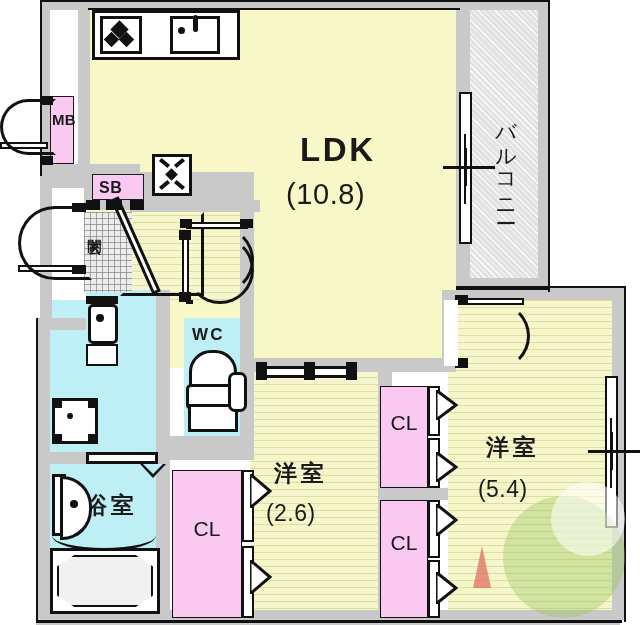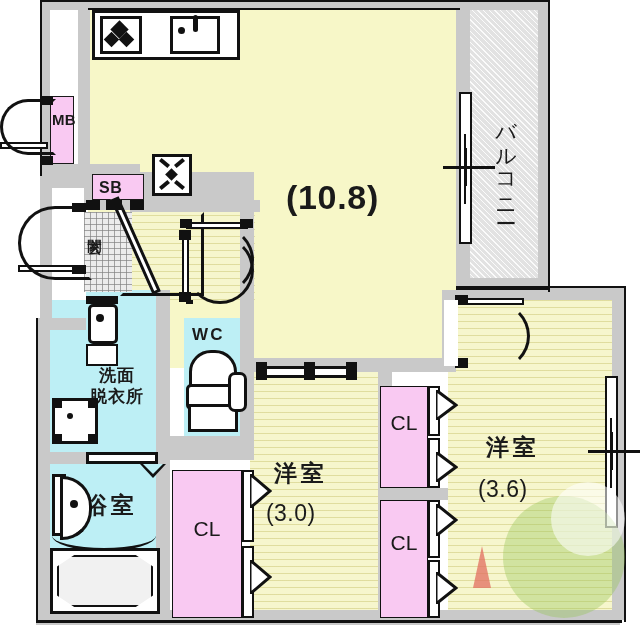--- a/index.html
+++ b/index.html
@@ -63,21 +63,21 @@
 
   
   .lbl{
     position:absolute;
     color:#1a1a1a;
     white-space:nowrap;
     line-height:1;
     letter-spacing:.02em;
   }
   .lbl-ldk{font-size:33px;font-weight:600;letter-spacing:.08em;}
-  .lbl-area{font-size:34px;font-weight:700;letter-spacing:.02em;}
+  .lbl-area{font-size:29px;font-weight:400;letter-spacing:.02em;}
   .lbl-room{font-size:23px;font-weight:600;letter-spacing:.16em;}
   .lbl-room-area{font-size:23px;font-weight:500;}
   .lbl-wc{font-size:17px;font-weight:600;letter-spacing:.13em;}
   .lbl-cl{font-size:21px;font-weight:500;letter-spacing:0;line-height:1.02;text-align:center;}
   .lbl-mb{font-size:15px;font-weight:600;line-height:1.04;text-align:center;}
   .lbl-sb{font-size:16px;font-weight:600;letter-spacing:.04em;}
   .lbl-vert{font-size:21px;font-weight:500;writing-mode:vertical-rl;text-orientation:upright;letter-spacing:.10em;}
   .lbl-genkan{font-size:14px;font-weight:600;writing-mode:vertical-rl;text-orientation:upright;letter-spacing:.02em;}
   .lbl-wash{font-size:17px;font-weight:600;text-align:center;line-height:1.22;letter-spacing:.06em;}
 
@@ -264,24 +264,20 @@
 
   <div class="lbl lbl-wc" style="left:192px;top:326px;">WC</div>
 
   <div style="position:absolute;left:189px;top:350px;width:42px;height:52px;border:3px solid #111;border-radius:22px 22px 16px 16px;background:#fff;"></div>
   <div style="position:absolute;left:186px;top:384px;width:48px;height:20px;border:3px solid #111;border-radius:5px;background:#fff;"></div>
   <div style="position:absolute;left:188px;top:404px;width:44px;height:22px;border:3px solid #111;background:#fff;"></div>
   <div style="position:absolute;left:228px;top:372px;width:13px;height:34px;border:3px solid #111;border-radius:7px;background:#fff;"></div>
 
   <div class="leaf" style="left:186px;top:300px;width:7px;height:0px;"></div>
 
-  <div class="lbl lbl-wash" style="left:78px;top:366px;width:78px;">
-    <span>洗面</span><br>
-    <span>脱衣所</span>
-  </div>
 
   <div class="fx" style="left:88px;top:304px;width:30px;height:40px;border-radius:5px;"></div>
   <div class="fx2" style="left:86px;top:344px;width:32px;height:22px;"></div>
   <div class="ln" style="left:86px;top:296px;width:32px;height:8px;"></div>
   <div style="position:absolute;left:96px;top:314px;width:8px;height:8px;border-radius:50%;background:#111;"></div>
 
   <div class="fx" style="left:52px;top:398px;width:46px;height:46px;">
     <div style="position:absolute;left:-1px;top:-1px;width:8px;height:8px;background:#111;"></div>
     <div style="position:absolute;right:-1px;top:-1px;width:8px;height:8px;background:#111;"></div>
     <div style="position:absolute;left:-1px;bottom:-1px;width:8px;height:8px;background:#111;"></div>
@@ -314,21 +310,21 @@
   <div class="win" style="left:242px;top:470px;width:12px;height:72px;"></div>
   <div class="win" style="left:242px;top:546px;width:12px;height:72px;"></div>
   <svg class="chev" style="left:250px;top:474px;width:22px;height:34px;" viewBox="0 0 22 34">
     <polygon points="0,0 20,17 0,34" fill="#fff" stroke="#111" stroke-width="3"></polygon>
   </svg>
   <svg class="chev" style="left:250px;top:560px;width:22px;height:34px;" viewBox="0 0 22 34">
     <polygon points="0,0 20,17 0,34" fill="#fff" stroke="#111" stroke-width="3"></polygon>
   </svg>
 
   <div class="lbl lbl-room" style="left:274px;top:462px;">洋室</div>
-  <div class="lbl lbl-room-area" style="left:266px;top:502px;">(3.0)</div>
+  <div class="lbl lbl-room-area" style="left:266px;top:502px;">(2.6)</div>
 
   <div class="slide" style="left:258px;top:366px;width:98px;height:12px;"></div>
   <div class="ln" style="left:256px;top:362px;width:11px;height:18px;"></div>
   <div class="ln" style="left:304px;top:362px;width:11px;height:18px;"></div>
   <div class="ln" style="left:346px;top:362px;width:11px;height:18px;"></div>
 
   <div class="r-closet2 abs" style="left:380px;top:386px;width:48px;height:102px;border:1px solid #111;"></div>
   <div class="lbl lbl-cl" style="left:386px;top:412px;width:36px;">
     <span>CL</span>
   </div>
@@ -349,40 +345,41 @@
     <polygon points="0,0 20,15 0,30" fill="#fff" stroke="#111" stroke-width="3"></polygon>
   </svg>
   <svg class="chev" style="left:436px;top:504px;width:22px;height:32px;" viewBox="0 0 22 32">
     <polygon points="0,0 20,16 0,32" fill="#fff" stroke="#111" stroke-width="3"></polygon>
   </svg>
   <svg class="chev" style="left:436px;top:572px;width:22px;height:32px;" viewBox="0 0 22 32">
     <polygon points="0,0 20,16 0,32" fill="#fff" stroke="#111" stroke-width="3"></polygon>
   </svg>
 
   <div class="lbl lbl-room" style="left:486px;top:436px;">洋室</div>
-  <div class="lbl lbl-room-area" style="left:478px;top:478px;">(3.6)</div>
+  <div class="lbl lbl-room-area" style="left:478px;top:478px;">(5.4)</div>
 
   <div class="leaf" style="left:462px;top:298px;width:62px;height:7px;"></div>
   <div class="swing" style="left:462px;top:302px;width:62px;height:62px;border-left-color:transparent;border-bottom-color:transparent;border-top-color:transparent;border-right-color:#111;"></div>
   <div class="ln" style="left:455px;top:295px;width:13px;height:10px;"></div>
   <div class="ln" style="left:455px;top:358px;width:13px;height:10px;"></div>
   <div class="r-white abs" style="left:444px;top:300px;width:14px;height:66px;"></div>
 
   <div class="win" style="left:605px;top:376px;width:13px;height:152px;"></div>
   <div class="ln" style="left:610px;top:418px;width:2px;height:70px;"></div>
   <div class="ln" style="left:588px;top:450px;width:52px;height:3px;"></div>
   <div class="ln" style="left:610px;top:432px;width:3px;height:38px;"></div>
 
   <div class="lbl lbl-vert" style="left:496px;top:108px;">バルコニー</div>
 
   <div class="win" style="left:459px;top:92px;width:13px;height:152px;"></div>
   <div class="ln" style="left:464px;top:134px;width:2px;height:70px;"></div>
   <div class="ln" style="left:443px;top:166px;width:52px;height:3px;"></div>
   <div class="ln" style="left:464px;top:148px;width:3px;height:38px;"></div>
 
+  <div class="lbl lbl-ldk" style="left:300px;top:133px;">LDK</div>
   <div class="lbl lbl-area" style="left:286px;top:180px;">(10.8)</div>
 
   <div id="watermark">
     <div class="wm-leaf" style="left:48px;top:8px;width:122px;height:122px;"></div>
     <div class="wm-leaf" style="left:96px;top:-6px;width:74px;height:74px;background:rgba(255,255,255,.55);"></div>
     <div class="wm-a"></div>
   </div>
 
 </div>
 

